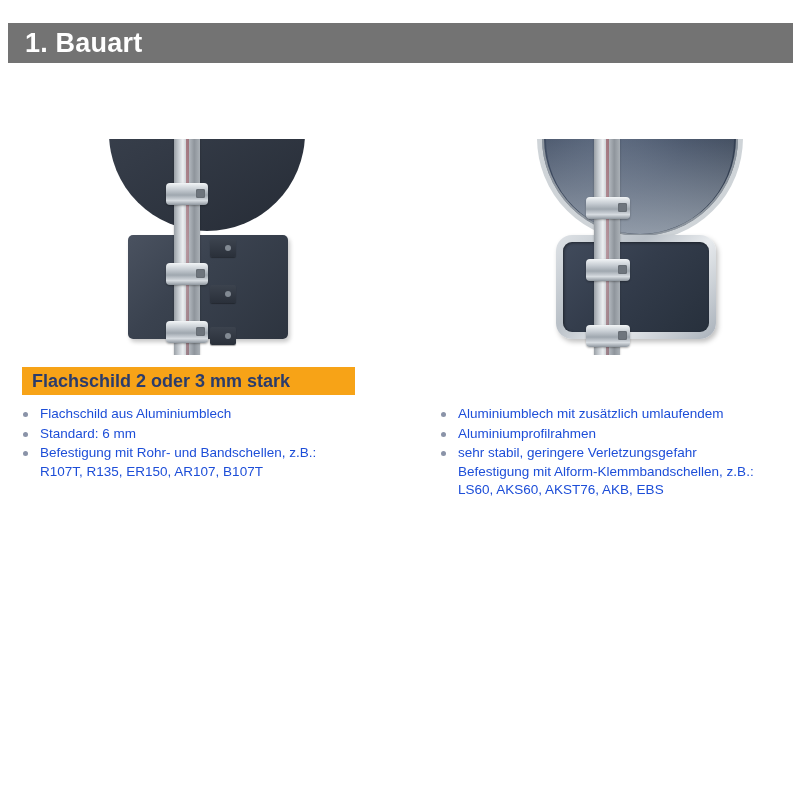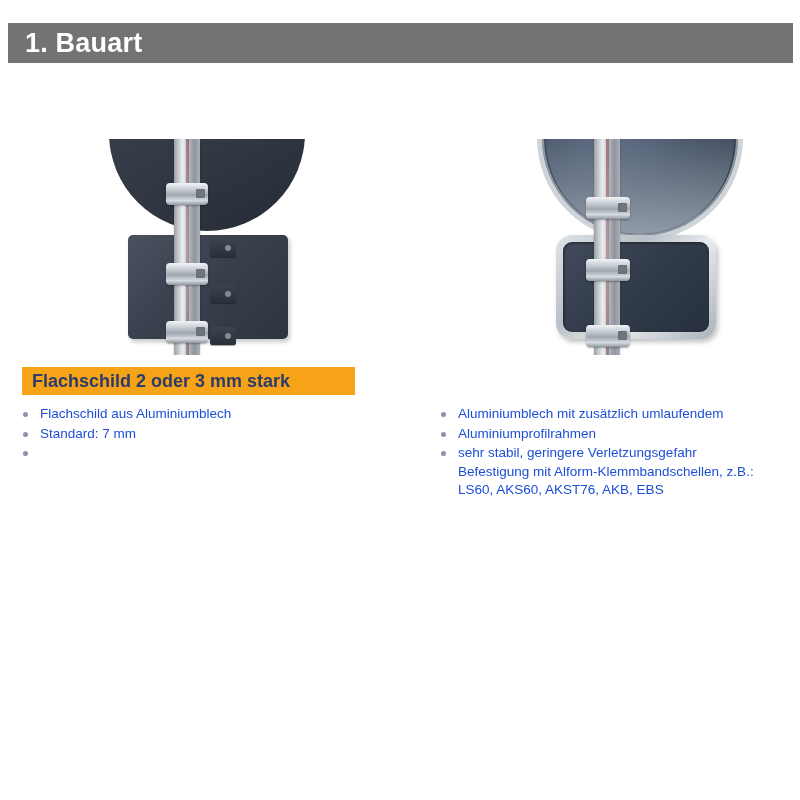--- a/index.html
+++ b/index.html
@@ -292,23 +292,25 @@
 
     <div class="caption-bar">
       <div class="caption-text">Flachschild 2 oder 3 mm stark</div>
     </div>
 
     <ul class="bullets">
       <li>
         <span>Flachschild aus Aluminiumblech</span>
       </li>
       <li>
-        <span>Standard: 7 mm</span>
-      </li>
-      <li>
+        <span>Standard: 6 mm</span>
+      </li>
+      <li>
+        <span>Befestigung mit Rohr- und Bandschellen, z.B.:</span>
+        <span class="cont">R107T, R135, ER150, AR107, B107T</span>
       </li>
     </ul>
   </div>
 
   <div class="column right">
 
     <div class="figure">
       <div class="photo alform">
         <div class="round-sign alform"></div>
 

